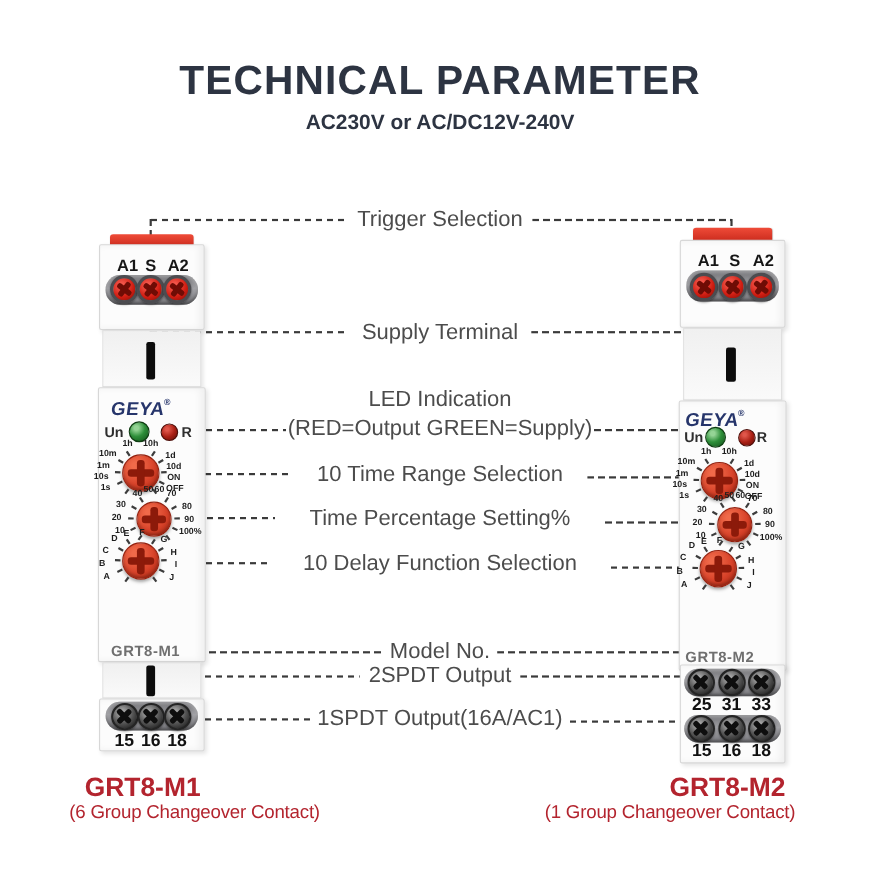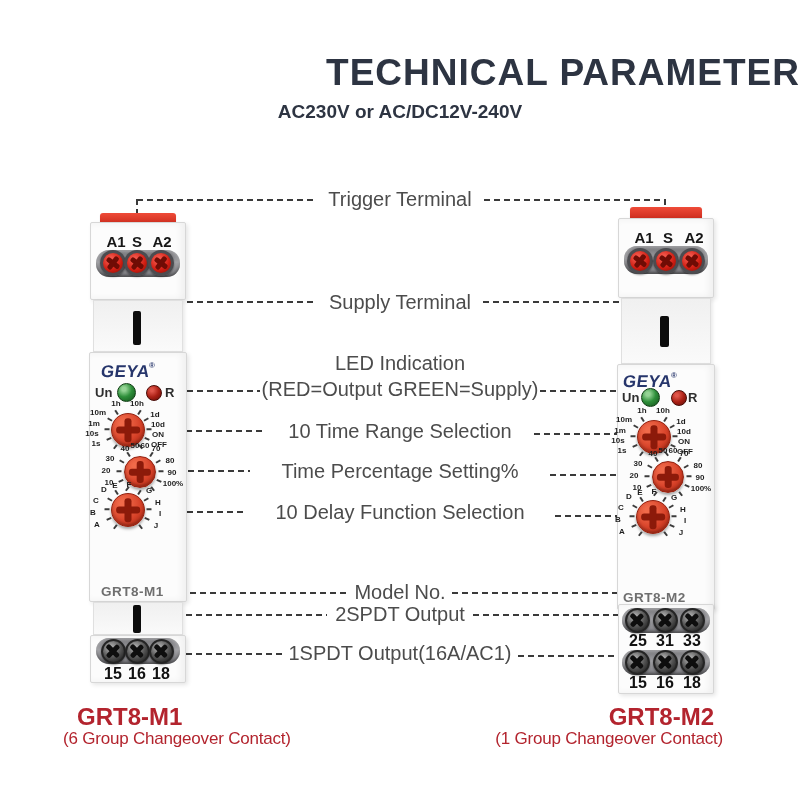--- a/index.html
+++ b/index.html
@@ -6,21 +6,21 @@
   html,body { width:800px; height:798px; }
   body {
     position: relative;
     background: #ffffff;
     font-family: "Liberation Sans", sans-serif;
     overflow: hidden;
   }
 
   
   .title {
-    position:absolute; left:0; top:52px; width:800px; text-align:right;
+    position:absolute; left:0; top:52px; width:800px; text-align:center;
     font-size:37px; font-weight:700; letter-spacing:1px; color:var(--title-dark,#2d3442);
   }
   .subtitle {
     position:absolute; left:0; top:101px; width:800px; text-align:center;
     font-size:19px; font-weight:600; color:var(--title-dark,#39404f);
   }
 
   
   .dash-h { position:absolute; height:2px;
     background:repeating-linear-gradient(90deg,#3a3a3a 0,#3a3a3a 6px,transparent 6px,transparent 10px); }
@@ -134,21 +134,21 @@
 
 <div class="dash-h" style="left:150px;top:592px;width:198px"></div>
 <div class="dash-h" style="left:452px;top:592px;width:174px"></div>
 
 <div class="dash-h" style="left:146px;top:614px;width:181px"></div>
 <div class="dash-h" style="left:473px;top:614px;width:158px"></div>
 
 <div class="dash-h" style="left:176px;top:653px;width:107px"></div>
 <div class="dash-h" style="left:518px;top:655px;width:115px"></div>
 
-<div class="callout" style="top:188px">Trigger Terminal</div>
+<div class="callout" style="top:188px">Trigger Selection</div>
 <div class="callout" style="top:291px">Supply Terminal</div>
 <div class="callout" style="top:352px">
   <div>LED Indication</div>
   <div style="margin-top:3px">(RED=Output GREEN=Supply)</div>
 </div>
 <div class="callout" style="top:420px">10 Time Range Selection</div>
 <div class="callout" style="top:460px">Time Percentage Setting%</div>
 <div class="callout" style="top:501px">10 Delay Function Selection</div>
 <div class="callout" style="top:581px">Model No.</div>
 <div class="callout" style="top:603px">2SPDT Output</div>

